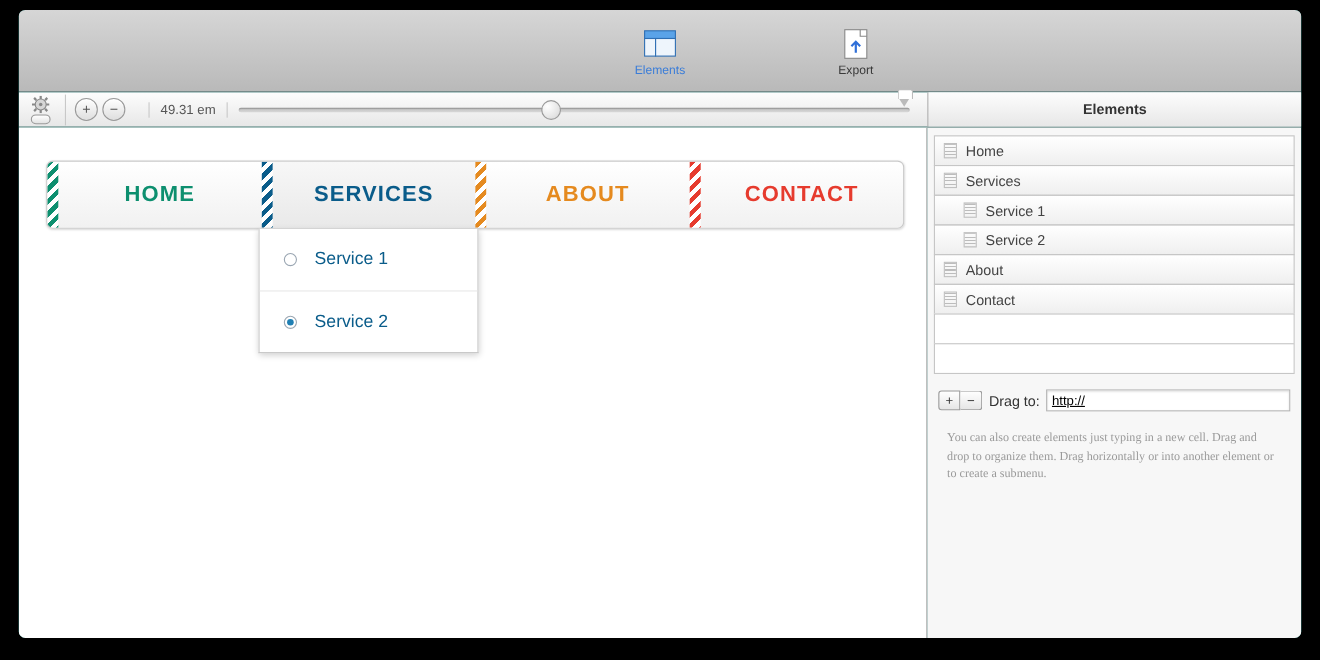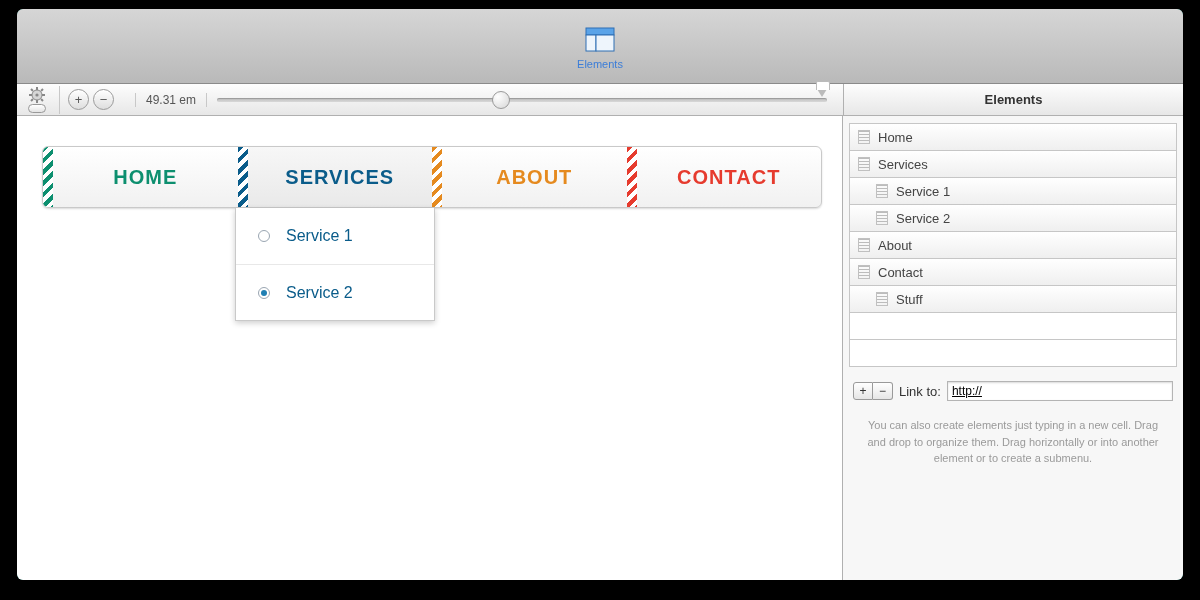--- a/index.html
+++ b/index.html
@@ -194,21 +194,21 @@
   }
   .pm-pair { display:flex; }
   .pm-pair .pm-btn:first-child{border-radius:3px 0 0 3px;}
   .pm-pair .pm-btn:last-child{border-left:none;border-radius:0 3px 3px 0;}
   .link-input {
     flex:1; border:1px solid #b4b4b4; height:20px; padding:0 4px; font-size:12px;
     box-shadow: inset 0 1px 2px rgba(0,0,0,0.15);
     text-decoration: underline;
   }
   .hint {
-    font-size:11px; color:#9a9a9a; text-align:center; padding:8px 18px 0 18px; line-height:1.5;
+    font-size:11px; color:#9a9a9a; padding:8px 18px 0 18px; line-height:1.5;font-family:Liberation Serif, serif;
   }
 </style>
 </head>
 <body>
 
 <div class="window">
 
   <div class="titlebar">
     <div class="tb-center">
 
@@ -217,20 +217,28 @@
           <rect x="3" y="6" width="28" height="7" fill="#5aa3e8" stroke="#2f6fb3"></rect>
           <rect x="3" y="13" width="10" height="16" fill="#eef5fc" stroke="#2f6fb3"></rect>
           <rect x="13" y="13" width="18" height="16" fill="#eef5fc" stroke="#2f6fb3"></rect>
         </svg>
         <span class="tb-label">Elements</span>
       </div>
 
 
     </div>
 
+    <div class="tb-item" style="position:absolute; right:370px;">
+      <svg width="34" height="34">
+        <rect x="7" y="5" width="20" height="26" fill="#fff" stroke="#888"></rect>
+        <polyline points="21,5 21,11 27,11" fill="none" stroke="#888"></polyline>
+        <path d="M17 26 L17 16 M13 20 L17 16 L21 20" fill="none" stroke="#2f6fd8" stroke-width="2"></path>
+      </svg>
+      <span class="tb-label">Export</span>
+    </div>
   </div>
 
   <div class="subbar">
     <div class="left-ctrl">
       <div class="gear-col">
         <svg width="16" height="16" style="cursor:pointer">
           <circle cx="8" cy="8" r="5" fill="#d6d6d6" stroke="#888"></circle>
           <circle cx="8" cy="8" r="1.6" fill="#888"></circle>
           <g stroke="#888" stroke-width="2">
             <line x1="8" y1="0" x2="8" y2="3"></line>
@@ -311,33 +319,29 @@
             <span>Service 2</span>
           </div>
         <div class="tree-row">
             <span class="grip"></span>
             <span>About</span>
           </div>
         <div class="tree-row">
             <span class="grip"></span>
             <span>Contact</span>
           </div>
-        <div class="tree-row child">
-            <span class="grip"></span>
-            <span>Stuff</span>
-          </div>
         <div class="tree-row empty"></div>
         <div class="tree-row empty"></div>
       </div>
 
       <div class="linkto">
         <div class="pm-pair">
           <div class="pm-btn">+</div>
           <div class="pm-btn">−</div>
         </div>
-        <span>Link to:</span>
+        <span>Drag to:</span>
         <input class="link-input" value="http://" style="">
       </div>
 
       <div class="hint">You can also create elements just typing in a new cell. Drag and drop to organize them. Drag horizontally or into another element or to create a submenu.</div>
     </div>
   </div>
 </div>
 
 </body></html>

